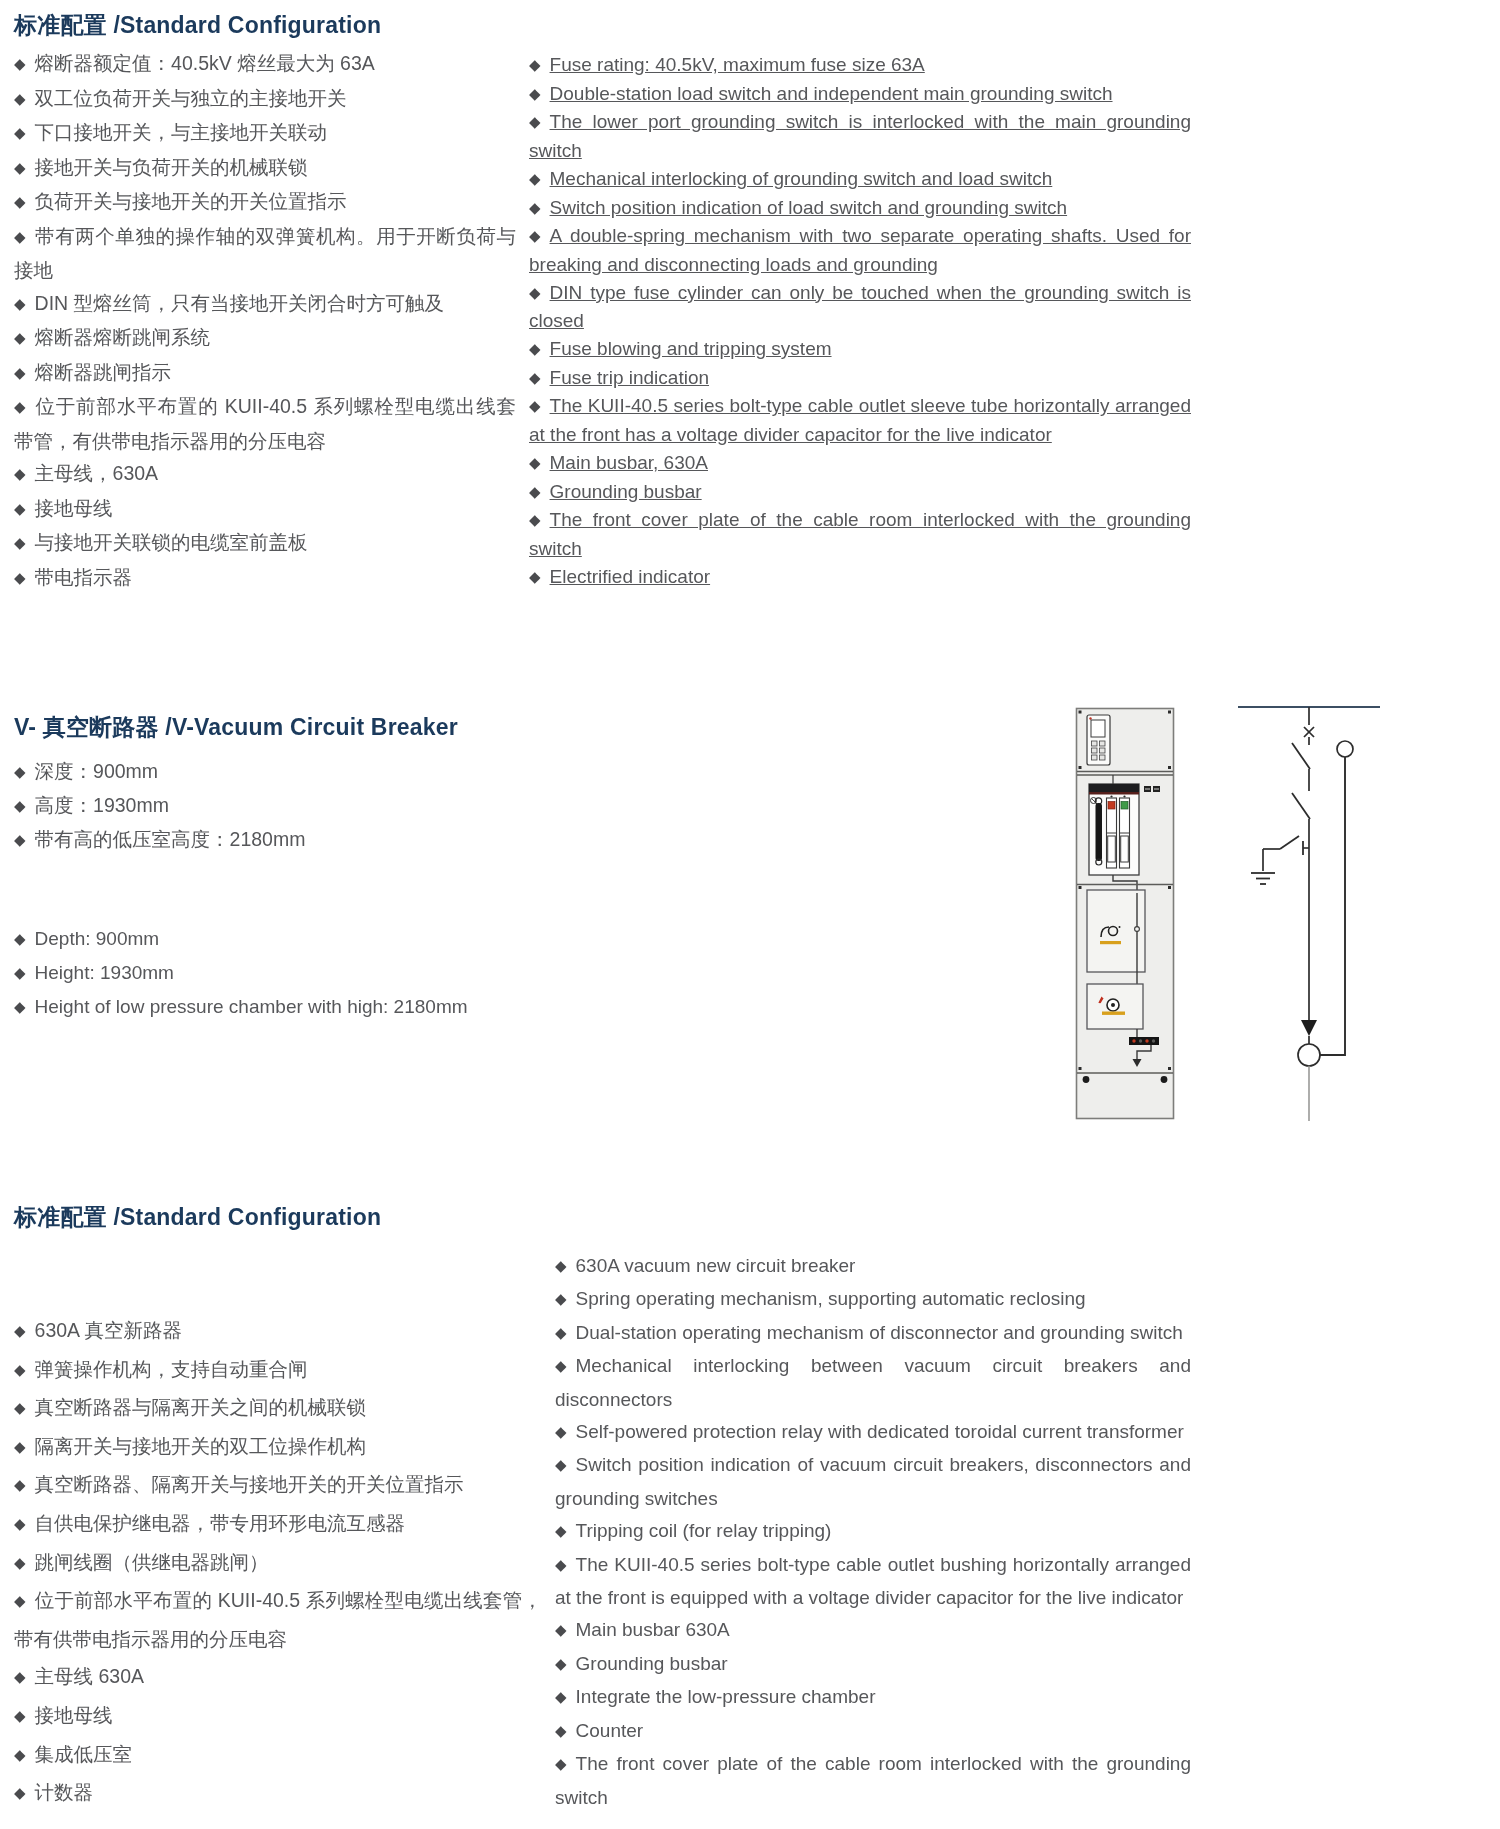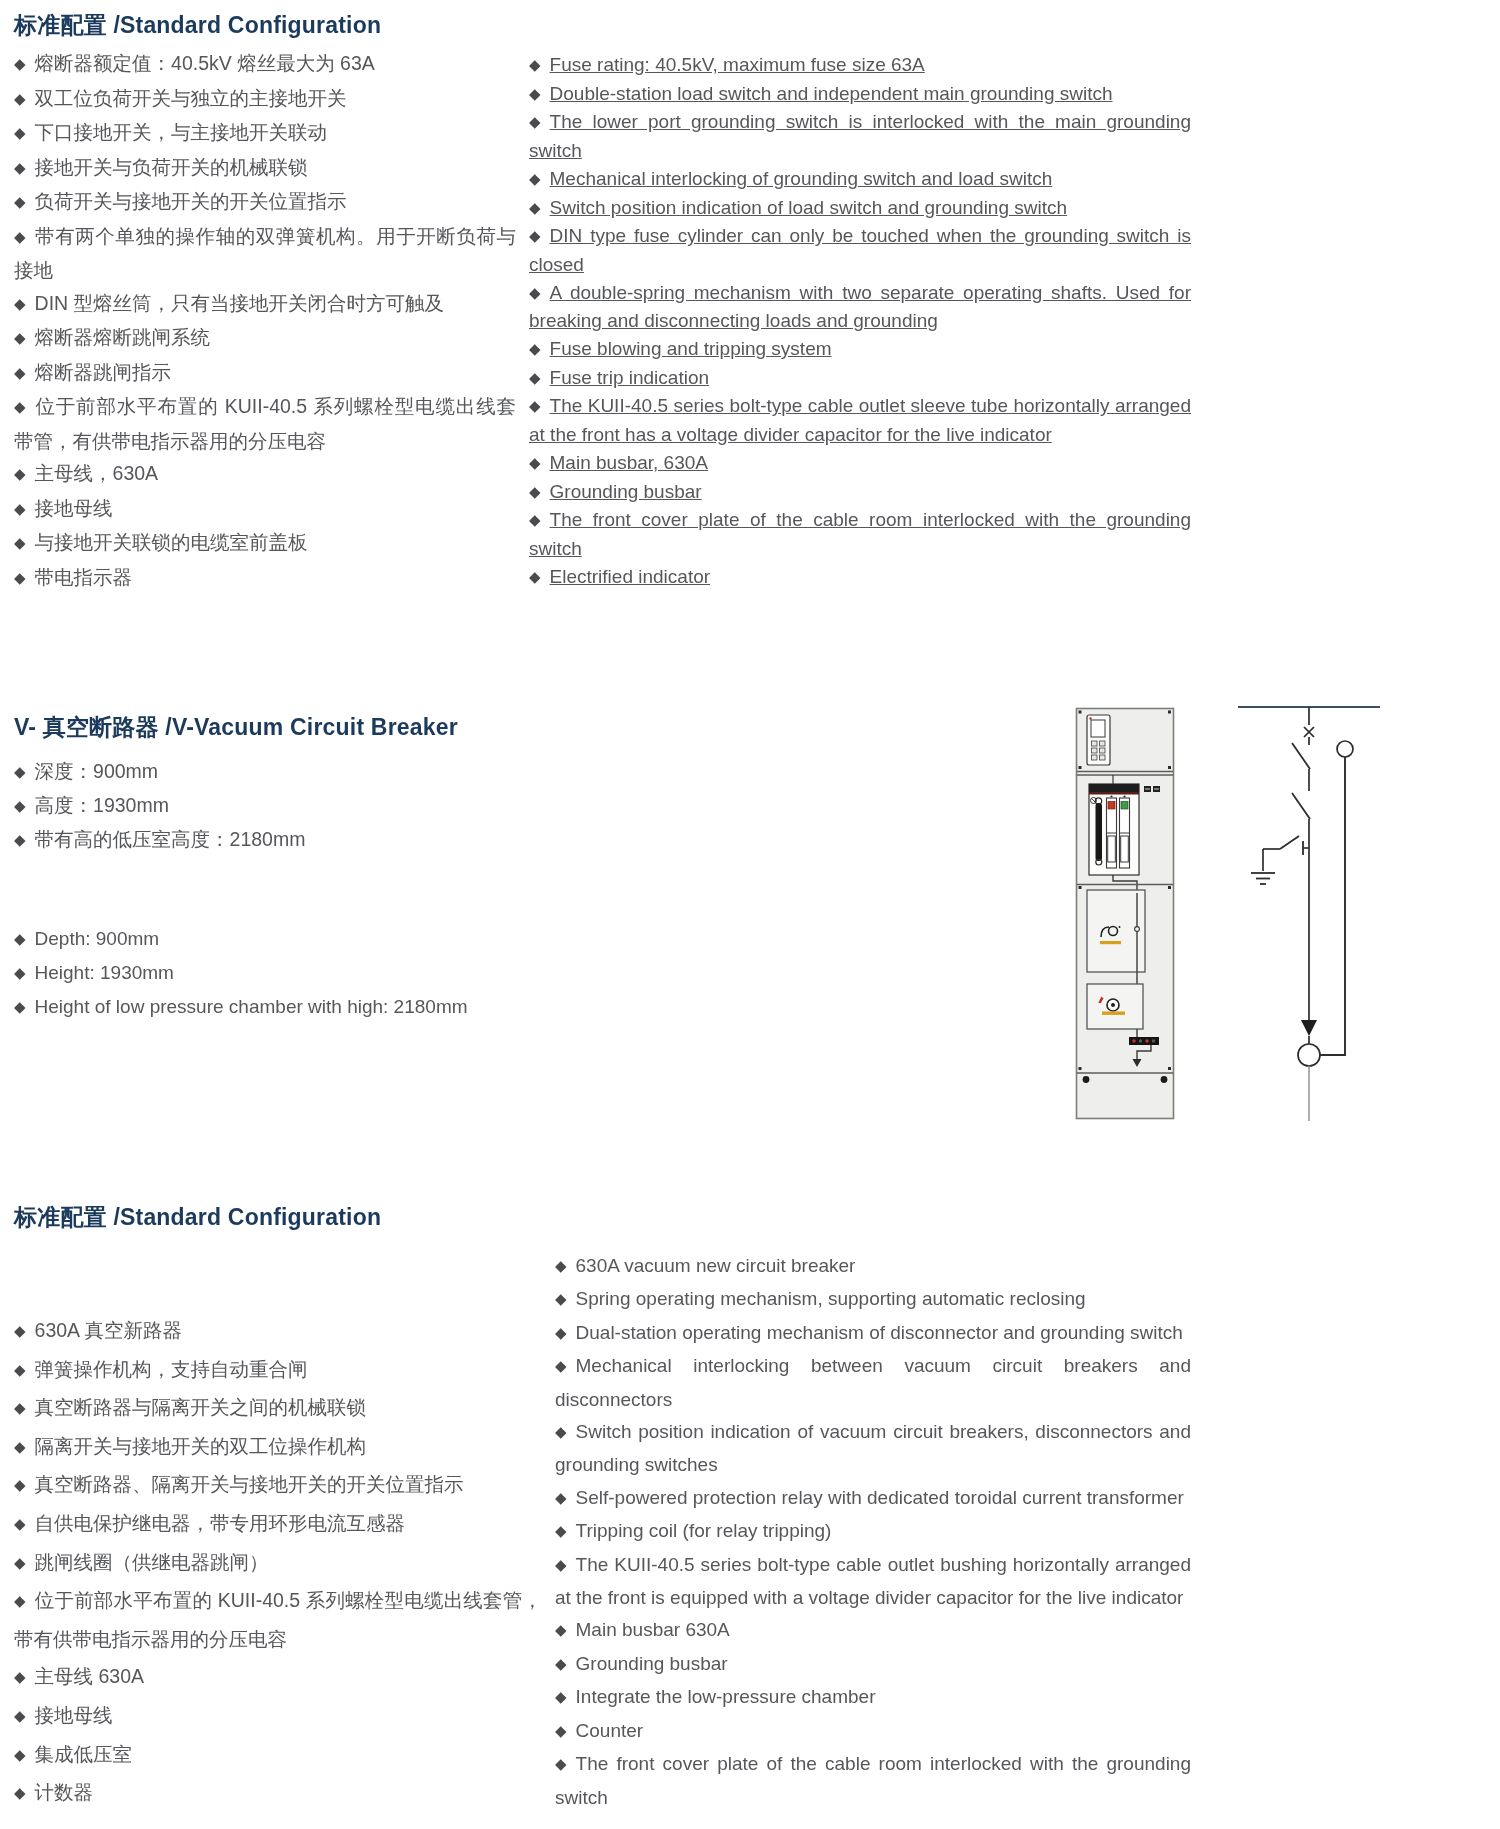--- a/index.html
+++ b/index.html
@@ -69,22 +69,22 @@
       <div class="bullet-item"><span class="diamond">◆</span><span>接地母线</span></div>
       <div class="bullet-item"><span class="diamond">◆</span><span>与接地开关联锁的电缆室前盖板</span></div>
       <div class="bullet-item"><span class="diamond">◆</span><span>带电指示器</span></div>
     </div>
   <div class="col c1r">
       <div class="bullet-item"><span class="diamond">◆</span><span>Fuse rating: 40.5kV, maximum fuse size 63A</span></div>
       <div class="bullet-item"><span class="diamond">◆</span><span>Double-station load switch and independent main grounding switch</span></div>
       <div class="bullet-item"><span class="diamond">◆</span><span>The lower port grounding switch is interlocked with the main grounding switch</span></div>
       <div class="bullet-item"><span class="diamond">◆</span><span>Mechanical interlocking of grounding switch and load switch</span></div>
       <div class="bullet-item"><span class="diamond">◆</span><span>Switch position indication of load switch and grounding switch</span></div>
+      <div class="bullet-item"><span class="diamond">◆</span><span>A double-spring mechanism with two separate operating shafts. Used for breaking and disconnecting loads and grounding</span></div>
       <div class="bullet-item"><span class="diamond">◆</span><span>DIN type fuse cylinder can only be touched when the grounding switch is closed</span></div>
-      <div class="bullet-item"><span class="diamond">◆</span><span>A double-spring mechanism with two separate operating shafts. Used for breaking and disconnecting loads and grounding</span></div>
       <div class="bullet-item"><span class="diamond">◆</span><span>Fuse blowing and tripping system</span></div>
       <div class="bullet-item"><span class="diamond">◆</span><span>Fuse trip indication</span></div>
       <div class="bullet-item"><span class="diamond">◆</span><span>The KUII-40.5 series bolt-type cable outlet sleeve tube horizontally arranged at the front has a voltage divider capacitor for the live indicator</span></div>
       <div class="bullet-item"><span class="diamond">◆</span><span>Main busbar, 630A</span></div>
       <div class="bullet-item"><span class="diamond">◆</span><span>Grounding busbar</span></div>
       <div class="bullet-item"><span class="diamond">◆</span><span>The front cover plate of the cable room interlocked with the grounding switch</span></div>
       <div class="bullet-item"><span class="diamond">◆</span><span>Electrified indicator</span></div>
     </div>
 
   <div class="heading h2">V- 真空断路器 /V-Vacuum Circuit Breaker</div>
@@ -238,22 +238,22 @@
       <div class="bullet-item"><span class="diamond">◆</span><span>集成低压室</span></div>
       <div class="bullet-item"><span class="diamond">◆</span><span>计数器</span></div>
       <div class="bullet-item"><span class="diamond">◆</span><span>与接地开关联锁的电缆室前盖板</span></div>
       <div class="bullet-item"><span class="diamond">◆</span><span>带电指示器</span></div>
     </div>
   <div class="col c3r">
       <div class="bullet-item"><span class="diamond">◆</span><span>630A vacuum new circuit breaker</span></div>
       <div class="bullet-item"><span class="diamond">◆</span><span>Spring operating mechanism, supporting automatic reclosing</span></div>
       <div class="bullet-item"><span class="diamond">◆</span><span>Dual-station operating mechanism of disconnector and grounding switch</span></div>
       <div class="bullet-item"><span class="diamond">◆</span><span>Mechanical interlocking between vacuum circuit breakers and disconnectors</span></div>
+      <div class="bullet-item"><span class="diamond">◆</span><span>Self-powered protection relay with dedicated toroidal current transformer</span></div>
       <div class="bullet-item"><span class="diamond">◆</span><span>Switch position indication of vacuum circuit breakers, disconnectors and grounding switches</span></div>
-      <div class="bullet-item"><span class="diamond">◆</span><span>Self-powered protection relay with dedicated toroidal current transformer</span></div>
       <div class="bullet-item"><span class="diamond">◆</span><span>Tripping coil (for relay tripping)</span></div>
       <div class="bullet-item"><span class="diamond">◆</span><span>The KUII-40.5 series bolt-type cable outlet bushing horizontally arranged at the front is equipped with a voltage divider capacitor for the live indicator</span></div>
       <div class="bullet-item"><span class="diamond">◆</span><span>Main busbar 630A</span></div>
       <div class="bullet-item"><span class="diamond">◆</span><span>Grounding busbar</span></div>
       <div class="bullet-item"><span class="diamond">◆</span><span>Integrate the low-pressure chamber</span></div>
       <div class="bullet-item"><span class="diamond">◆</span><span>Counter</span></div>
       <div class="bullet-item"><span class="diamond">◆</span><span>The front cover plate of the cable room interlocked with the grounding switch</span></div>
       <div class="bullet-item"><span class="diamond">◆</span><span>Electrified indicator</span></div>
     </div>
 

